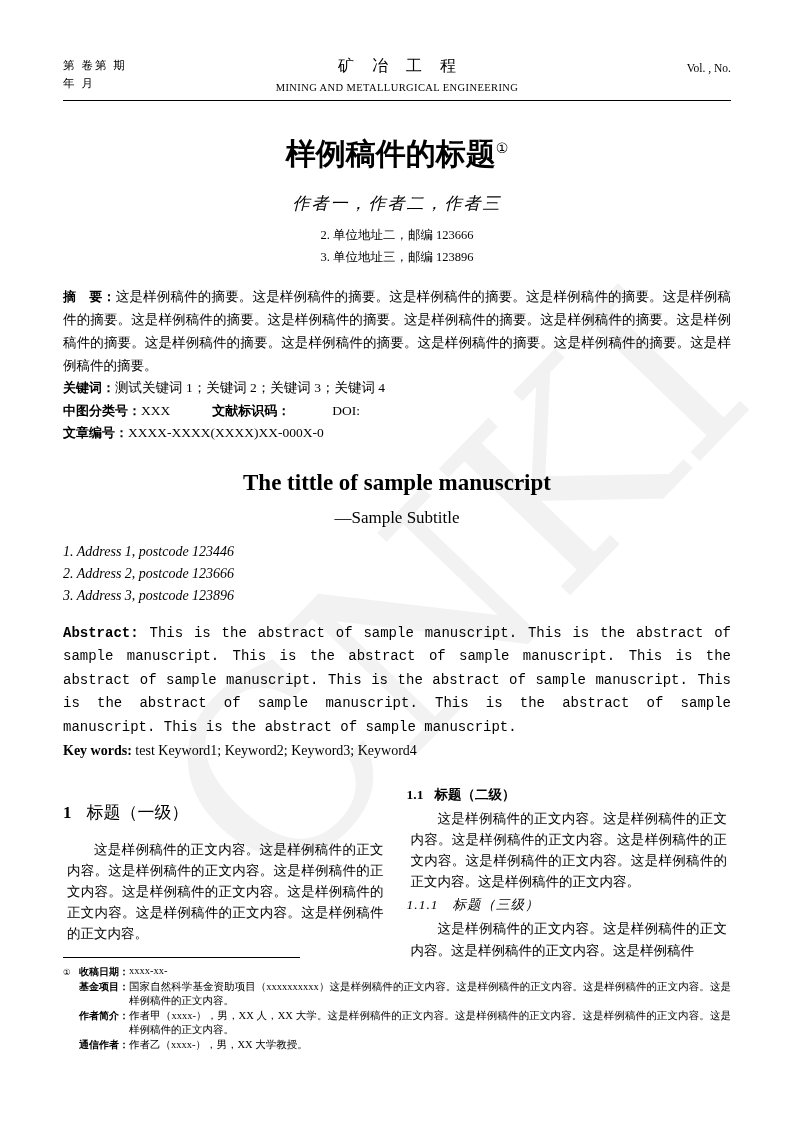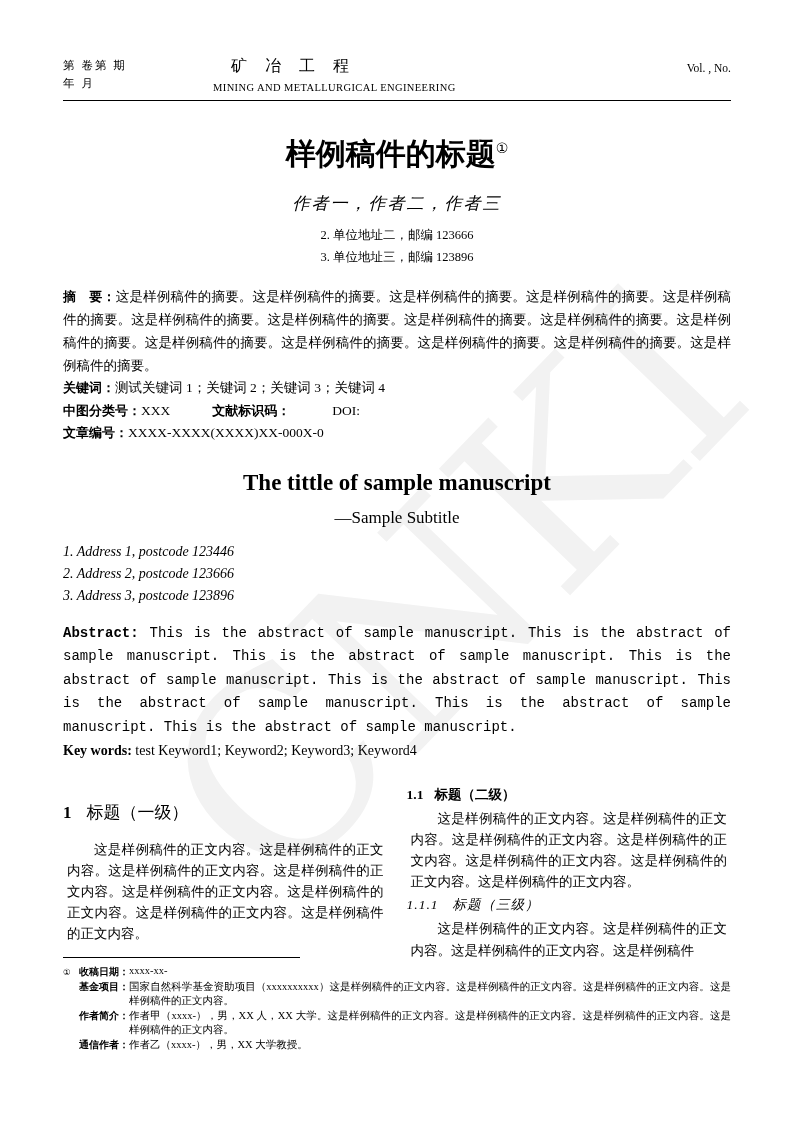--- a/index.html
+++ b/index.html
@@ -12,21 +12,21 @@
     position:absolute; left:455px; top:590px; z-index:0;
     transform:translate(-50%,-50%) rotate(-46deg);
     font-family:"DejaVu Serif",serif; font-size:250px; font-weight:400;
     color:#f2f2f2; white-space:nowrap; pointer-events:none; user-select:none;
   }
   .content { position:relative; z-index:1; padding:56px 63px 0 63px; }
 
   
   .hdr { display:flex; align-items:flex-start; }
   .hdr-left { width:150px; font-size:11.5px; line-height:18px; letter-spacing:2px; }
-  .hdr-center { flex:1; }
+  .hdr-center { flex:1; text-align:center; }
   .journal-cn { font-size:16px; letter-spacing:18px; padding-left:18px; }
   .journal-en { font-size:10.5px; margin-top:5px; letter-spacing:0.4px; }
   .hdr-right { width:150px; text-align:right; font-size:11.5px; padding-top:6px; }
   .header-rule { border:0; border-top:1.7px solid #000; margin:7px 0 0 0; }
 
   
   .title-cn { text-align:center; font-family:"Liberation Sans","DejaVu Sans",sans-serif;
     font-weight:bold; font-size:30px; margin:33px 0 0 0; }
   .title-cn sup { font-size:14px; font-weight:normal; vertical-align:super; }
   .subtitle-cn { text-align:center; font-size:15px; font-style:italic; margin-top:11px; }

